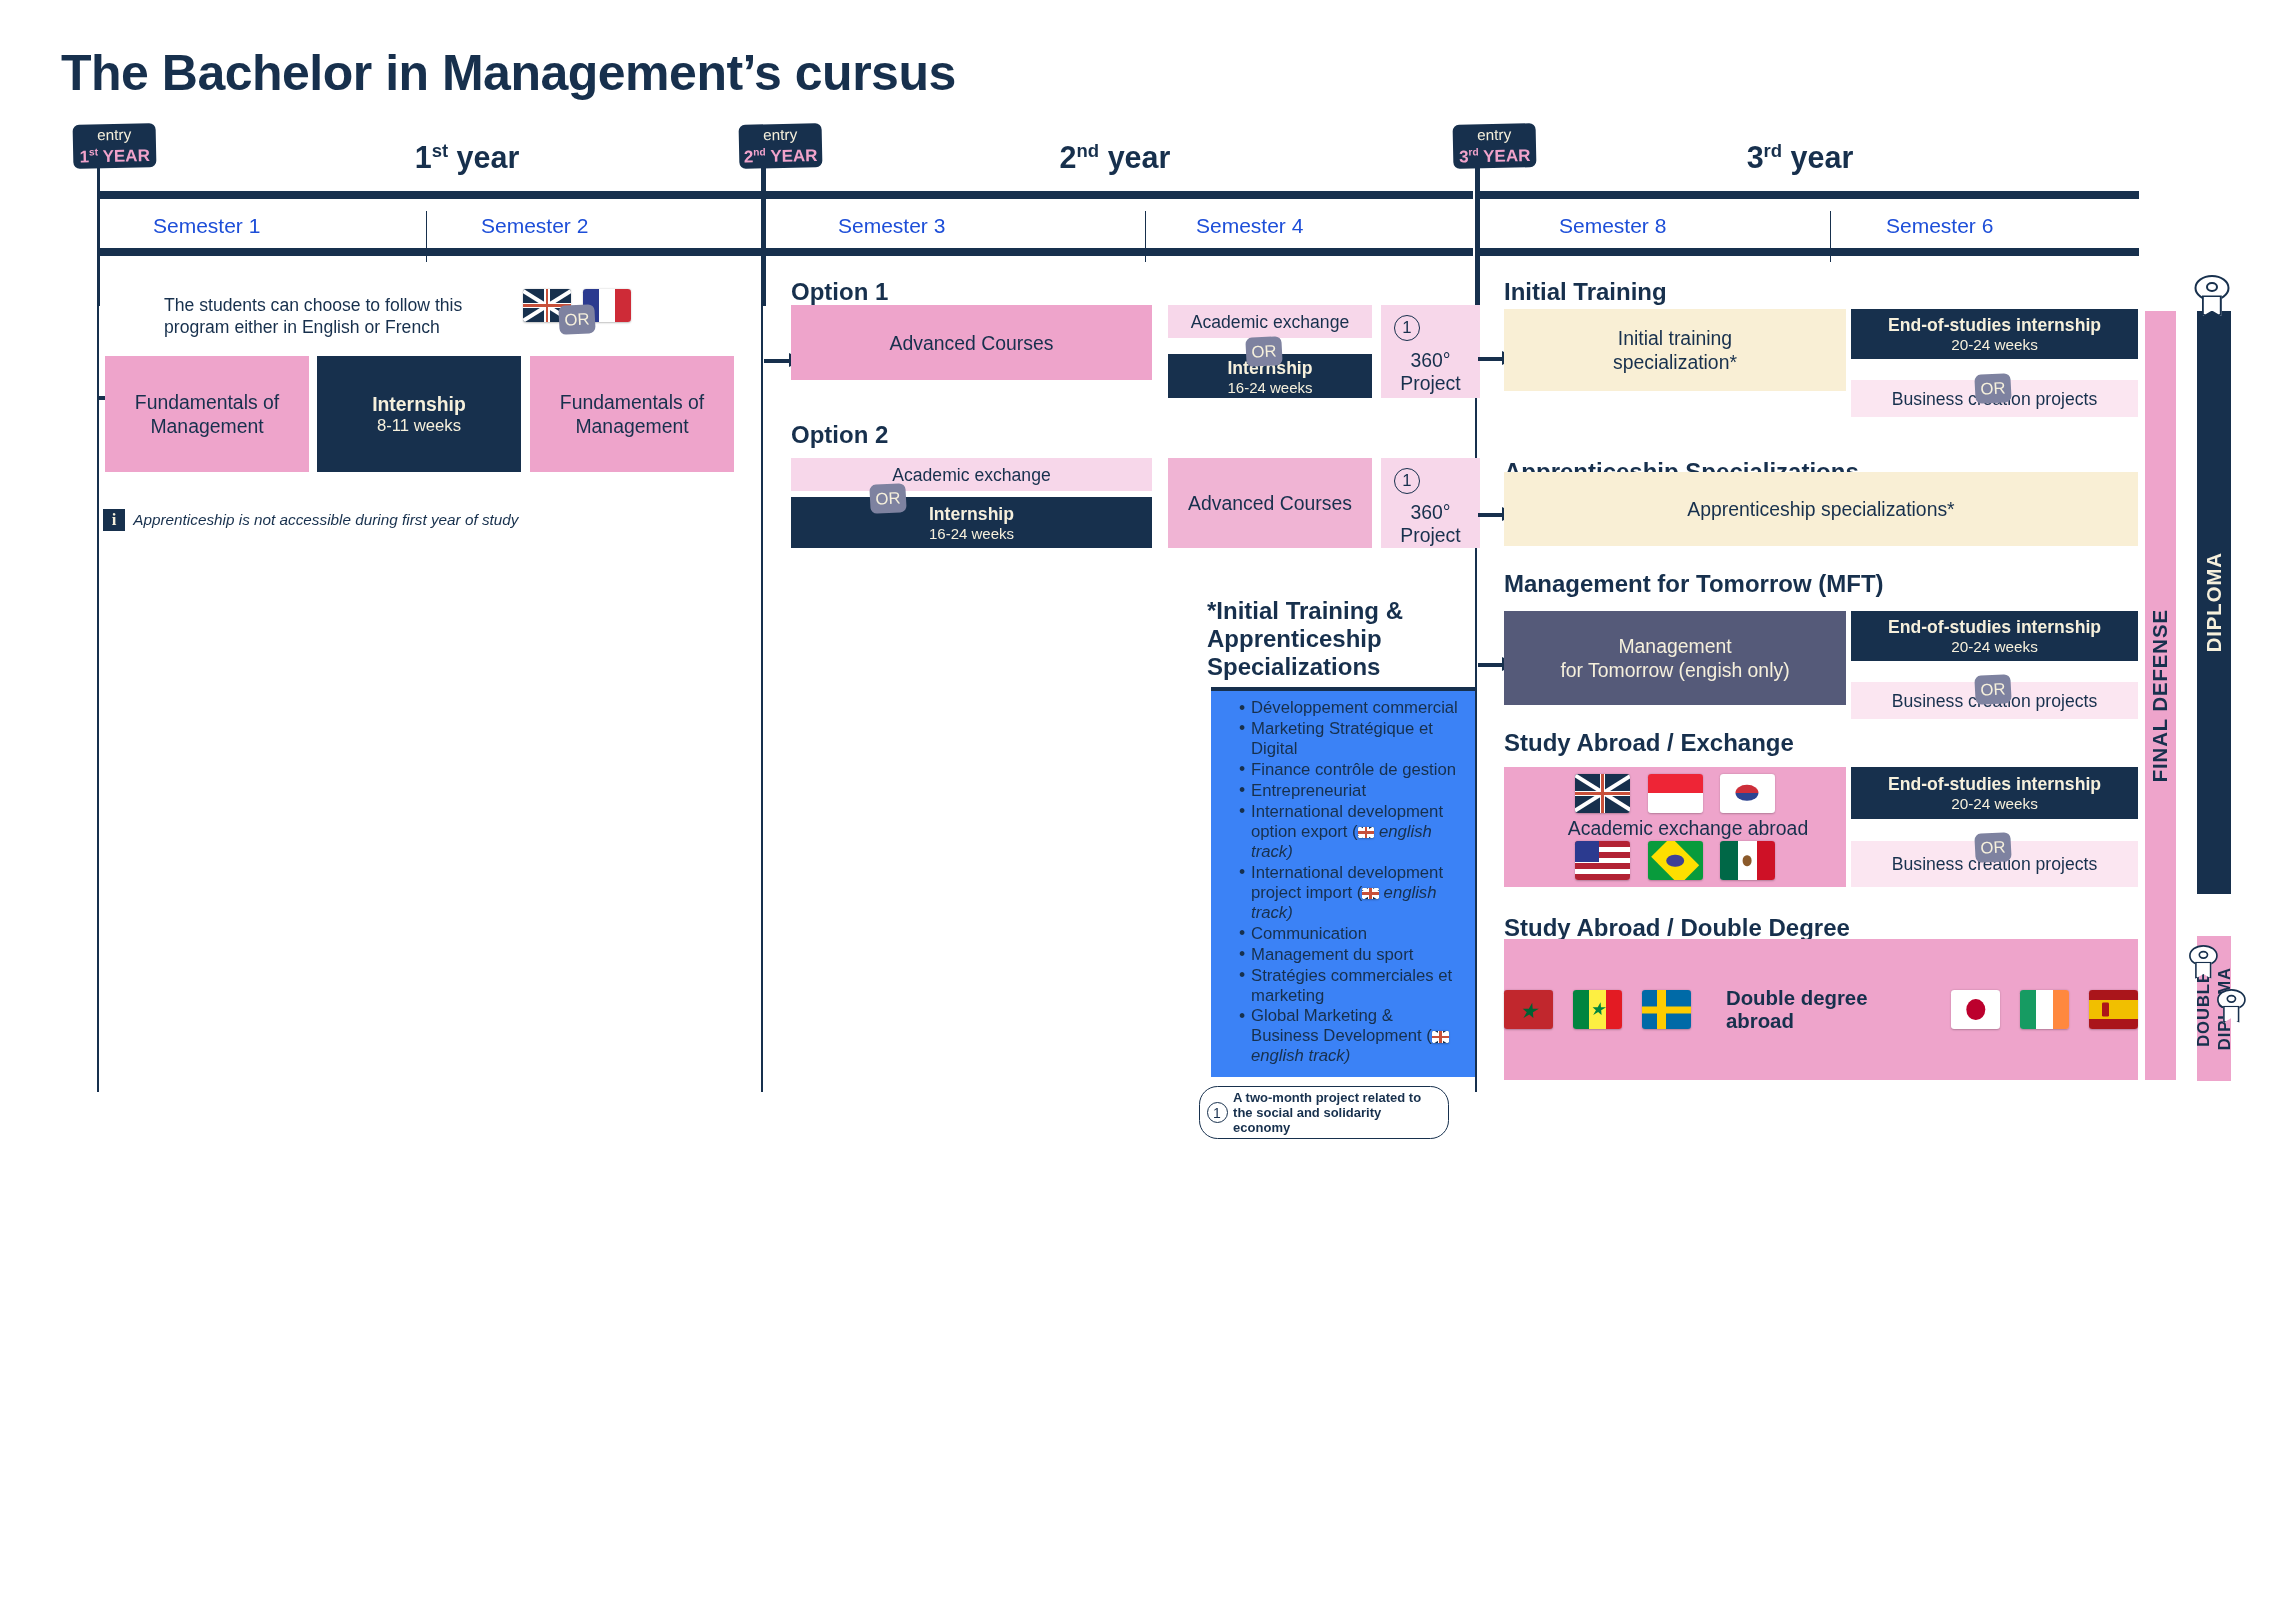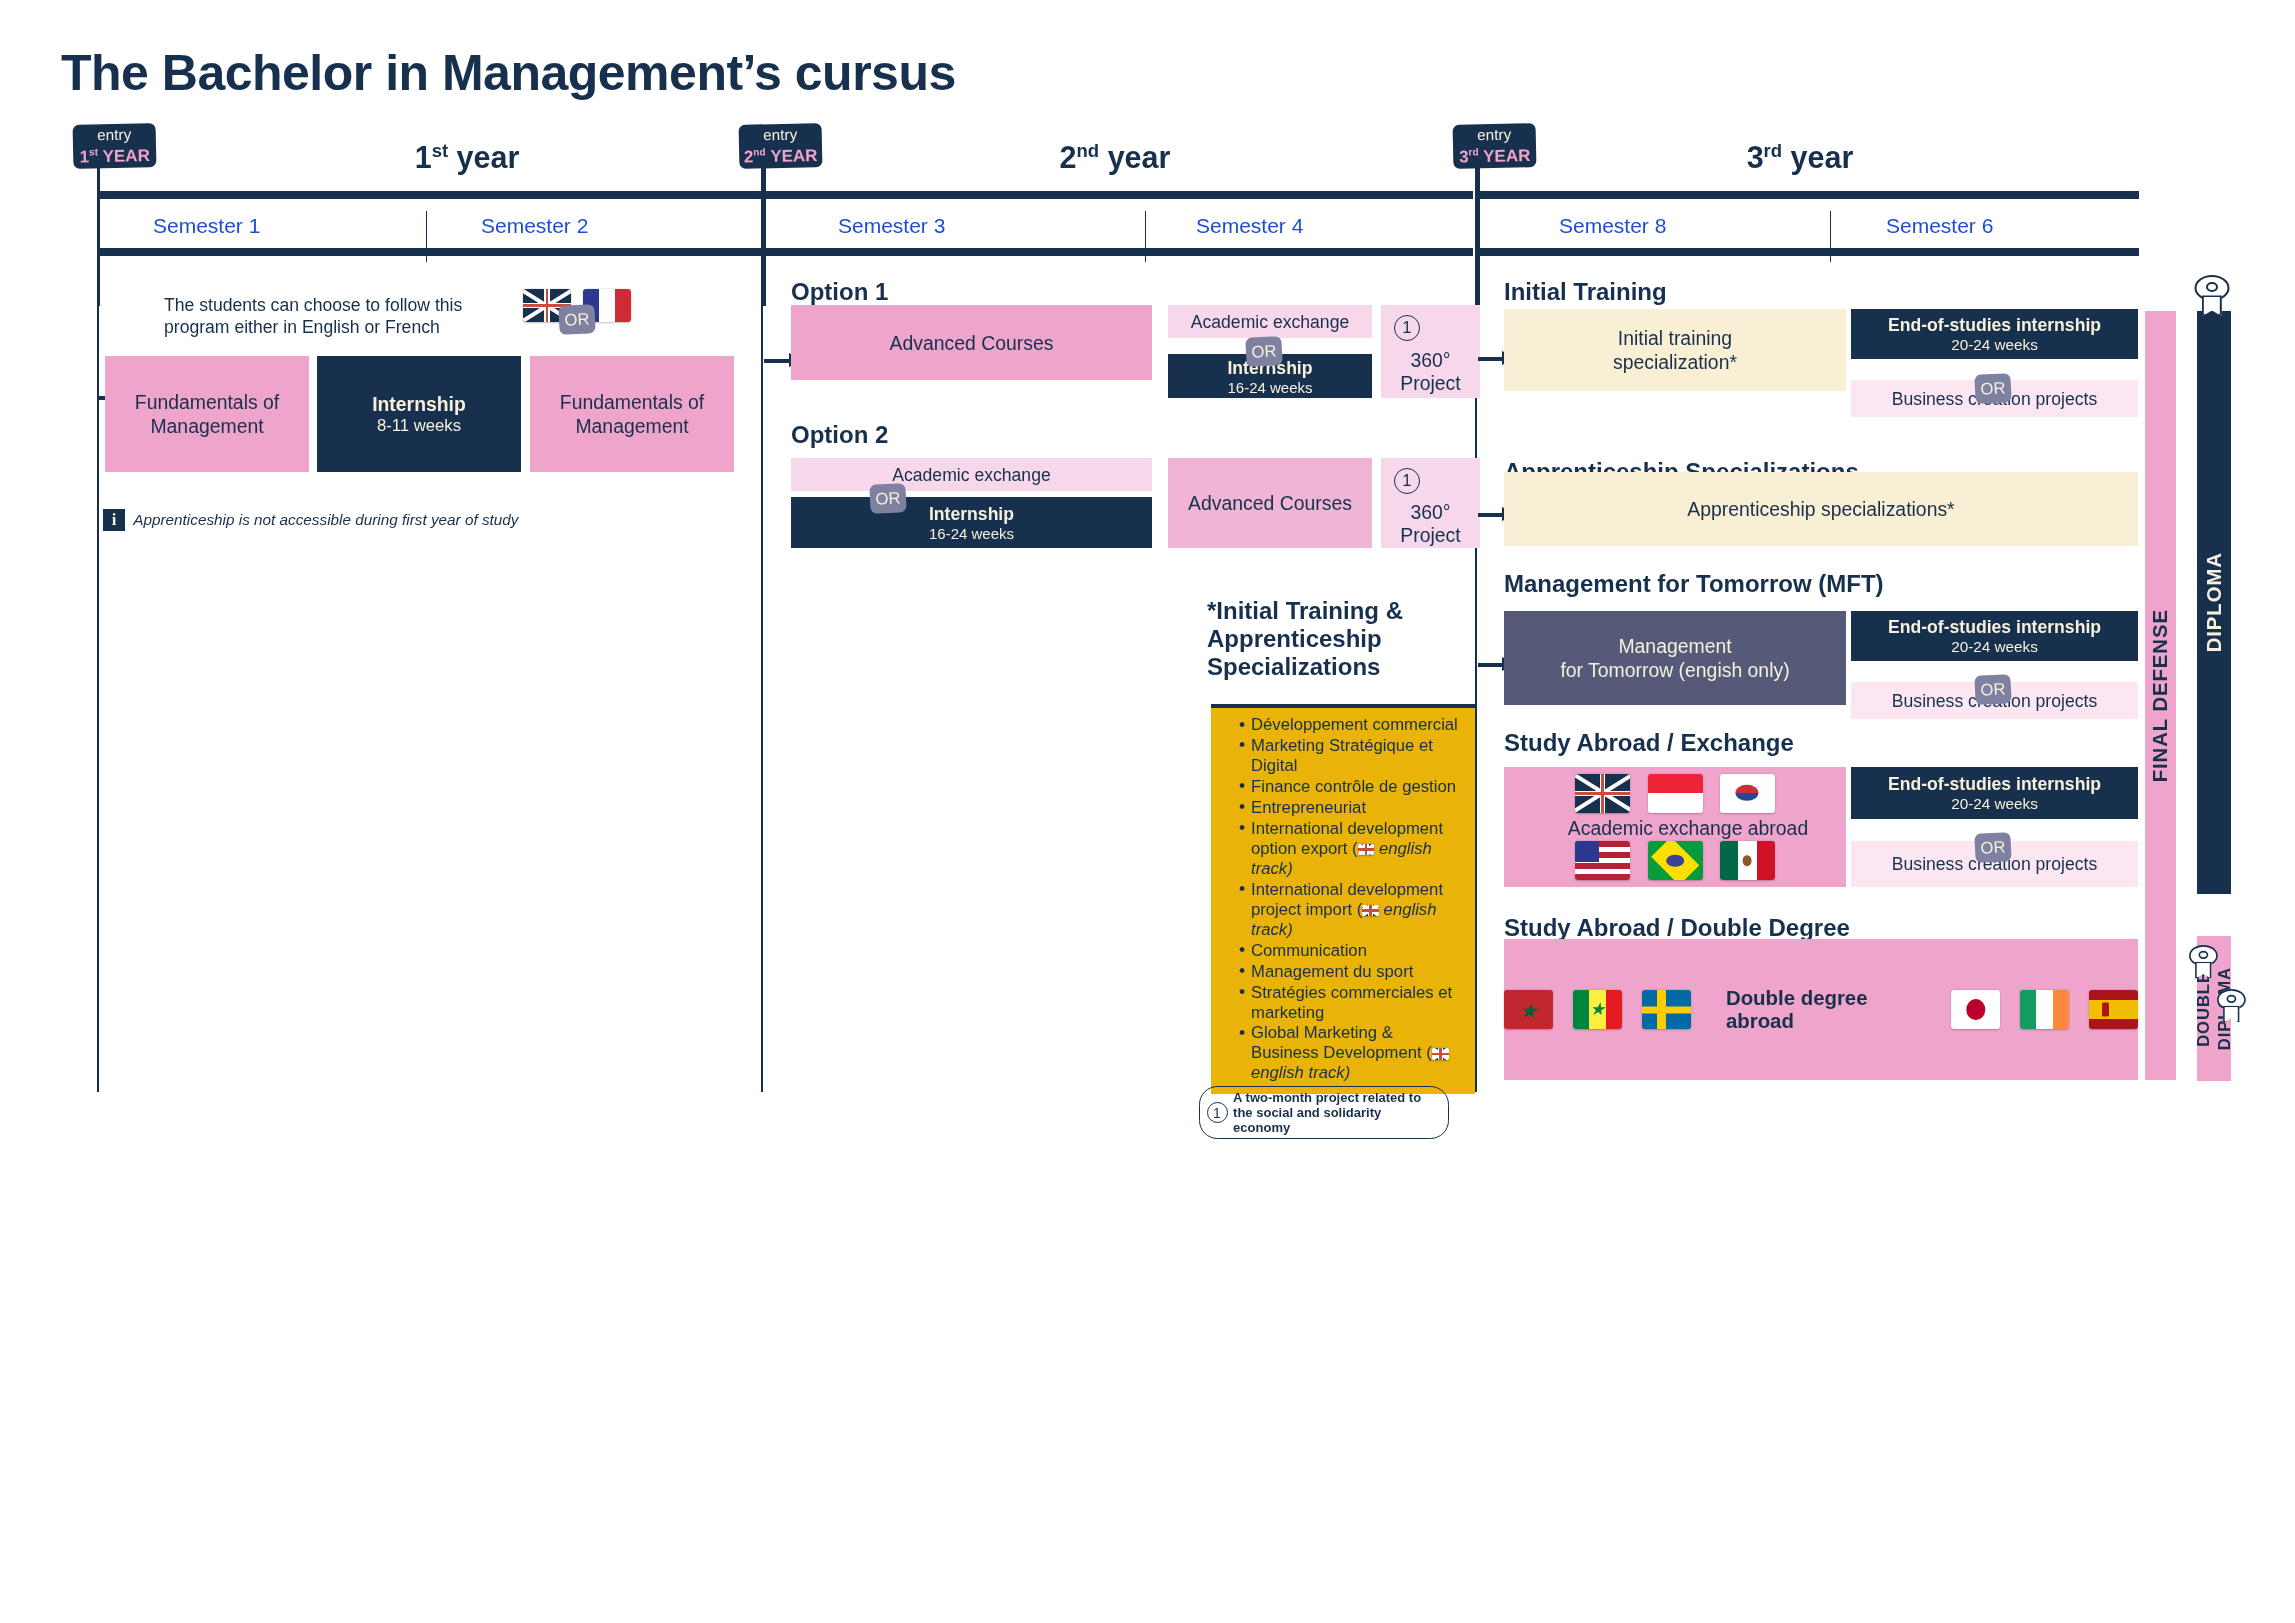--- a/index.html
+++ b/index.html
@@ -86,21 +86,21 @@
   }
 
   
   .info-sq { width:22px;height:22px;background:#17304d;color:#f6f0dc;
              display:flex;align-items:center;justify-content:center;
              font-size:16.7px;font-weight:bold;font-family:"Liberation Serif",serif; }
   .info-txt { font-size:15.3px; font-style:italic; color:#17304d; }
 
   
   #spec-title { font-size:24px; font-weight:bold; line-height:28px; color:#17304d; }
-  #spec-box { background:#eab308; border-top:4.2px solid #17304d; padding:7.4px 14px 10.2px 28px;margin-top:17px; }
+  #spec-box { background:#3b82f6; border-top:4.2px solid #17304d; padding:7.4px 14px 10.2px 28px; }
   #spec-box li { font-size:16.7px; line-height:20px; color:#17304d; list-style:none; position:relative; padding-left:12px; margin-bottom:0.9px;}
   #spec-box li:before { content:"•"; position:absolute; left:0; top:-0.9px; font-size:17.6px;}
   #spec-box li i { font-style:italic; }
 
   
   #foot-pill {
     border:1.9px solid #17304d; border-radius:18.5px;
     display:flex; align-items:center; gap:5.6px; padding:2.8px 10.2px 2.8px 6.5px;
   }
   #foot-pill .txt { font-size:13px; font-weight:bold; line-height:15.3px; color:#17304d; }

